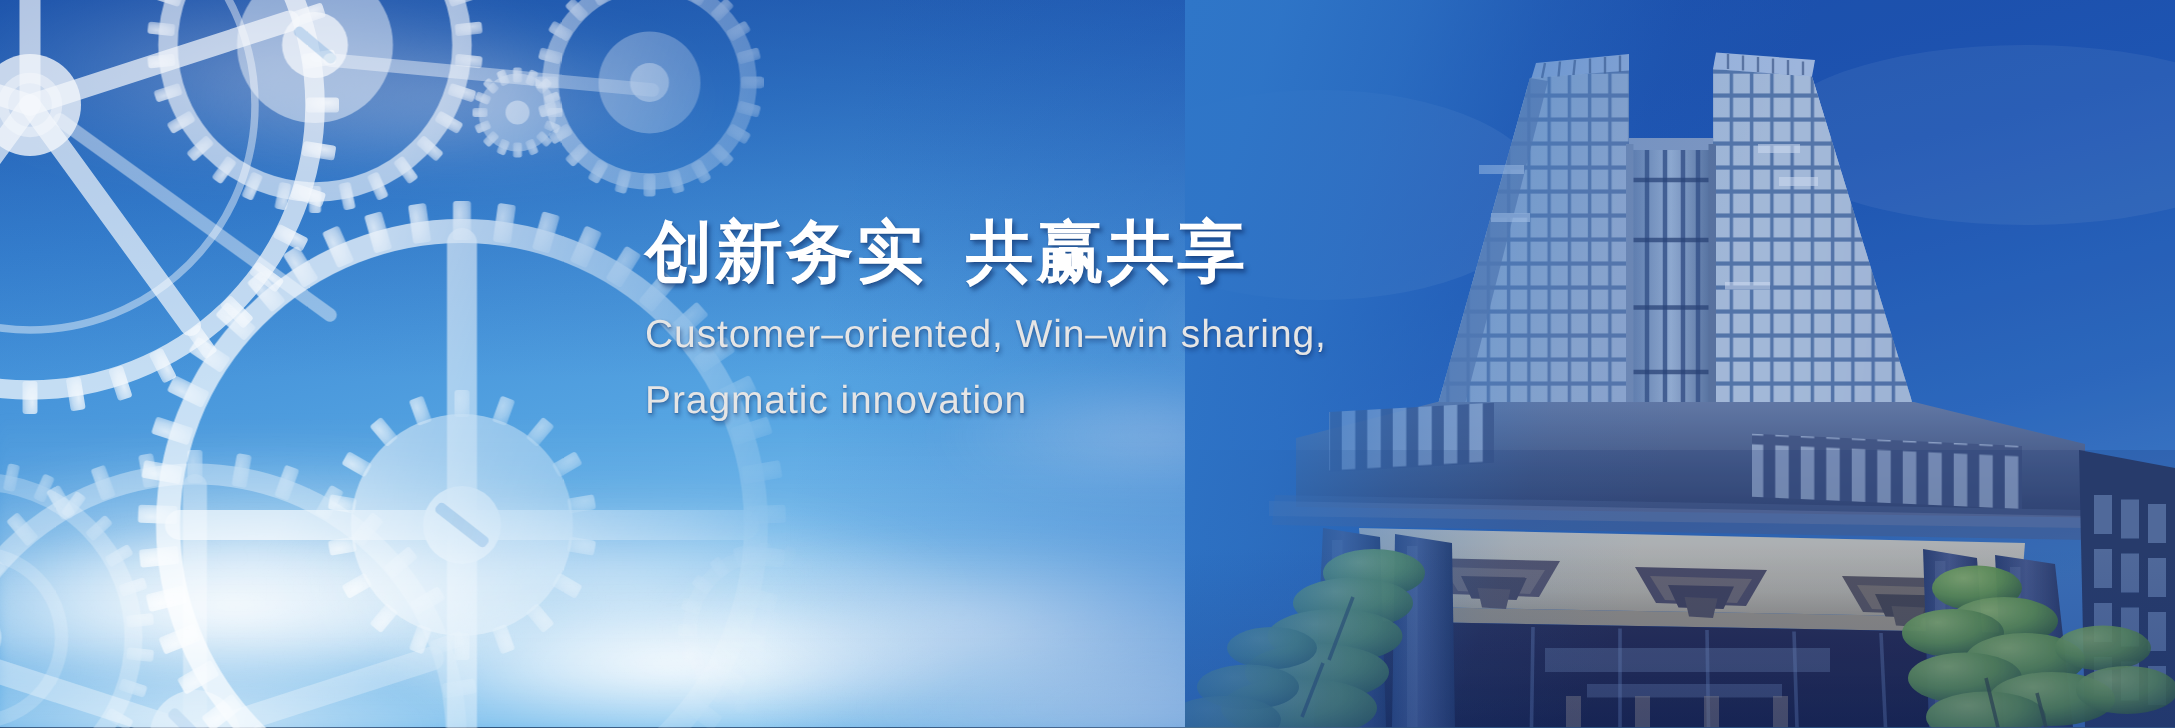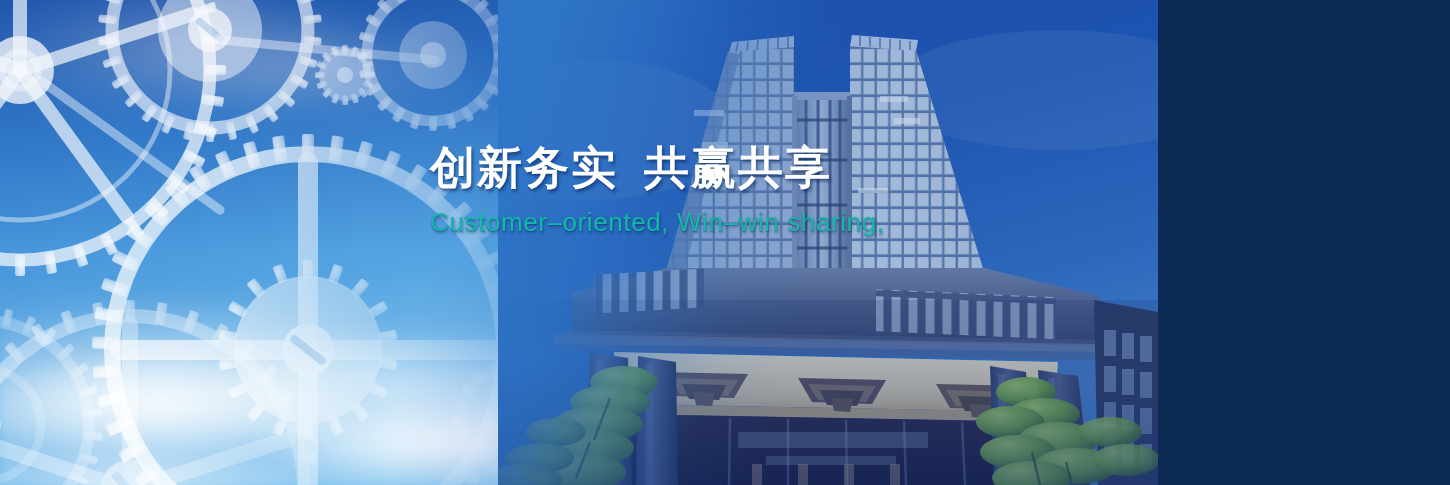--- a/index.html
+++ b/index.html
@@ -3,21 +3,21 @@
 <meta charset="utf-8">
 <title>Corporate Banner</title>
 <style>
   html, body {
     margin: 0;
     padding: 0;
     background: #0d2a55;
   }
   .banner {
     position: relative;
-    width: 1158px;
+    width: 1450px;
     height: 485px;
     overflow: hidden;
     font-family: "Liberation Sans", "DejaVu Sans", sans-serif;
     user-select: none;
   }
 
   
   .sky-base {
     position: absolute;
     inset: 0;
@@ -139,21 +139,21 @@
     line-height: 56px;
     letter-spacing: 2px;
     text-shadow:
       2px 3px 3px rgba(10,40,95,0.50),
       0 1px 1px rgba(10,40,95,0.35);
     white-space: pre;
     margin: 0;
   }
   .headline .gap { display:inline-block; width:26px; }
   .subline {
-    color: #14b8a6;
+    color: #e5e5e5;
     font-size: 26px;
     font-weight: 500;
     line-height: 35px;
     letter-spacing: 0.6px;
     margin: 0;
     padding-top: 9px;
     text-shadow:
       1px 2px 3px rgba(10,40,95,0.45),
       0 1px 1px rgba(10,40,95,0.30);
   }
@@ -1342,15 +1342,16 @@
       <rect x="0" y="300" width="660" height="185" fill="#15306e" opacity="0.18"></rect>
     </svg>
 
     <div class="photo-mask"></div>
     <div class="photo-bottom-fade"></div>
   </div>
 
   <div class="copy">
     <h1 class="headline"><span>创新务实</span><span class="gap"></span><span>共赢共享</span></h1>
     <p class="subline">Customer–oriented, Win–win sharing,</p>
+    <p class="subline">Pragmatic innovation</p>
   </div>
 
 </div>
 
 </body></html>

